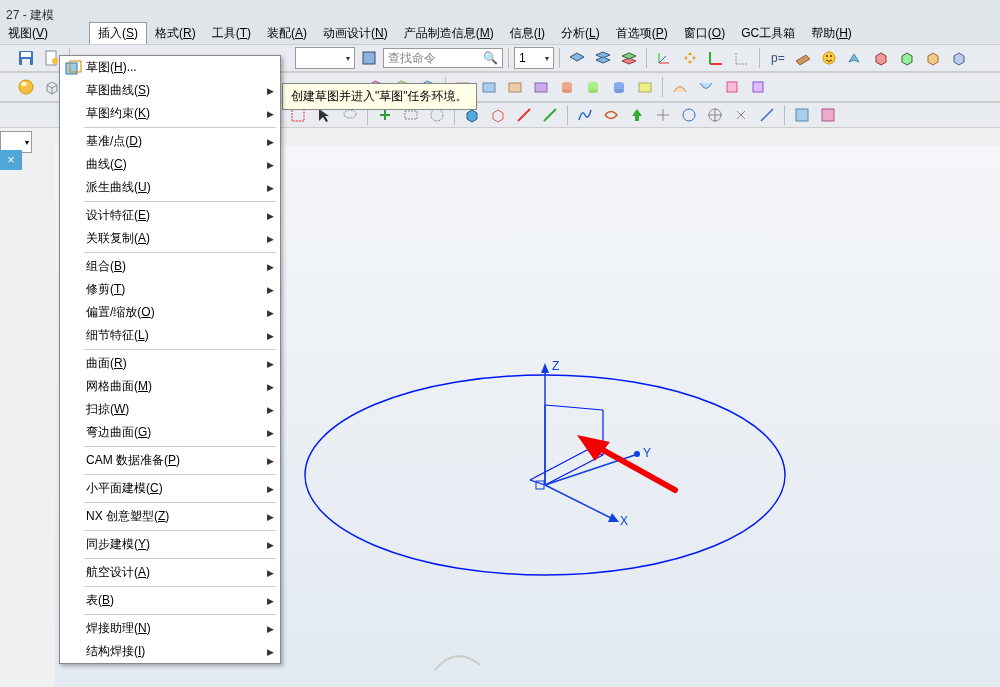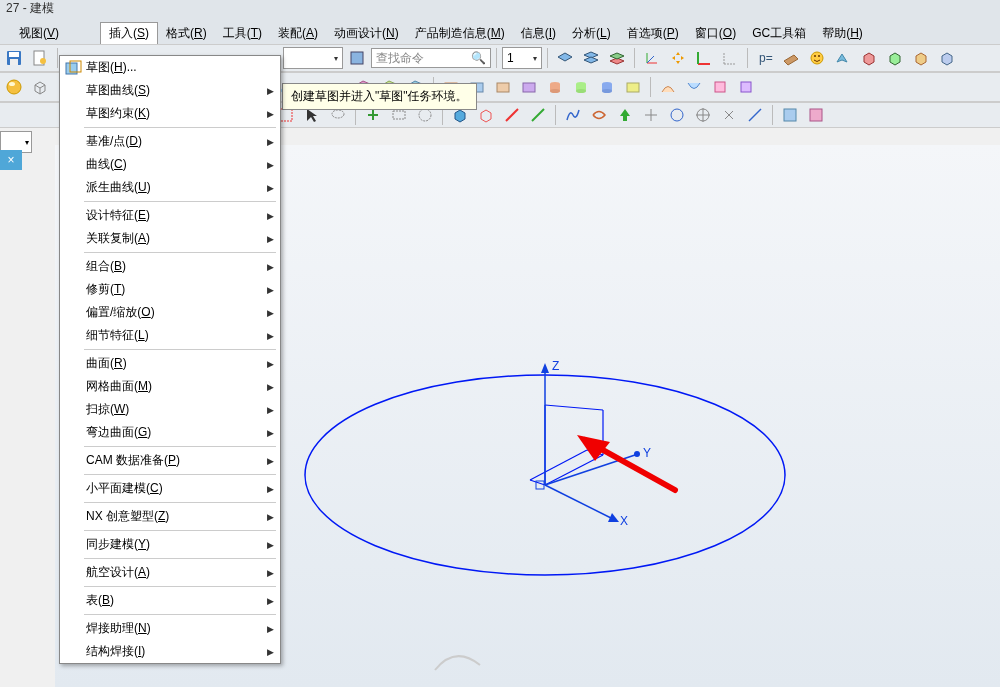--- a/index.html
+++ b/index.html
@@ -1,24 +1,24 @@
 <!DOCTYPE html>
 <html><head>
 <meta charset="utf-8">
 <style>
 * { margin: 0; padding: 0; box-sizing: border-box; font-family: "Microsoft YaHei", "SimSun", Arial, sans-serif; font-size: 12px; }
 body { width: 1000px; height: 687px; background: #f0f0f0; overflow: hidden; position: relative; }
 
-.title-bar { height: 22px; background: #E0E5EA; padding: 0 6px; color: #333; }
-.menu-bar { height: 22px; background: #E0E5EA; display: flex; align-items: center; padding: 0 11px; }
+.title-bar { height: 22px; background: #E0E5EA; padding: 7px 6px; color: #333; }
+.menu-bar { height: 22px; background: #E0E5EA; display: flex; align-items: center; padding: 0 0; }
 .menu-item { padding: 2px 8px; cursor: pointer; user-select: none; }
 .menu-item.open { background: #fff; border: 1px solid #999; border-bottom: none; position: relative; z-index: 101; margin-left: 33px; }
 .menu-item u { text-decoration: underline; }
 
-.toolbar { height: 28px; background: #E8ECF0; border-top: 1px solid #ccc; border-bottom: 1px solid #ccc; display: flex; align-items: center; padding: 1px 2px; gap: 2px; }
+.toolbar { height: 28px; background: #E8ECF0; border-top: 1px solid #ccc; border-bottom: 1px solid #ccc; display: flex; align-items: center; padding: 1px 14px; gap: 2px; }
 .toolbar.second { height: 30px; }
 .tb-btn { width: 24px; height: 24px; display: flex; align-items: center; justify-content: center; cursor: pointer; border: 1px solid transparent; border-radius: 2px; }
 .tb-sep { width: 1px; height: 20px; background: #bbb; margin: 0 3px; }
 .tb-combo { height: 22px; border: 1px solid #999; background: #fff; display: flex; align-items: center; padding: 0 4px; min-width: 60px; position: relative; }
 .tb-combo::after { content: "▾"; font-size: 8px; color: #333; margin-left: auto; }
 .search-box { width: 120px; height: 20px; border: 1px solid #999; background: #fff; padding: 0 4px; display: flex; align-items: center; color: #888; }
 .search-icon { margin-left: auto; color: #666; }
 
 .small-combo { width: 40px; height: 22px; border: 1px solid #999; background: #fff; display: flex; align-items: center; padding: 0 4px; position: relative; }
 .small-combo::after { content: "▾"; font-size: 8px; color: #333; margin-left: auto; }

